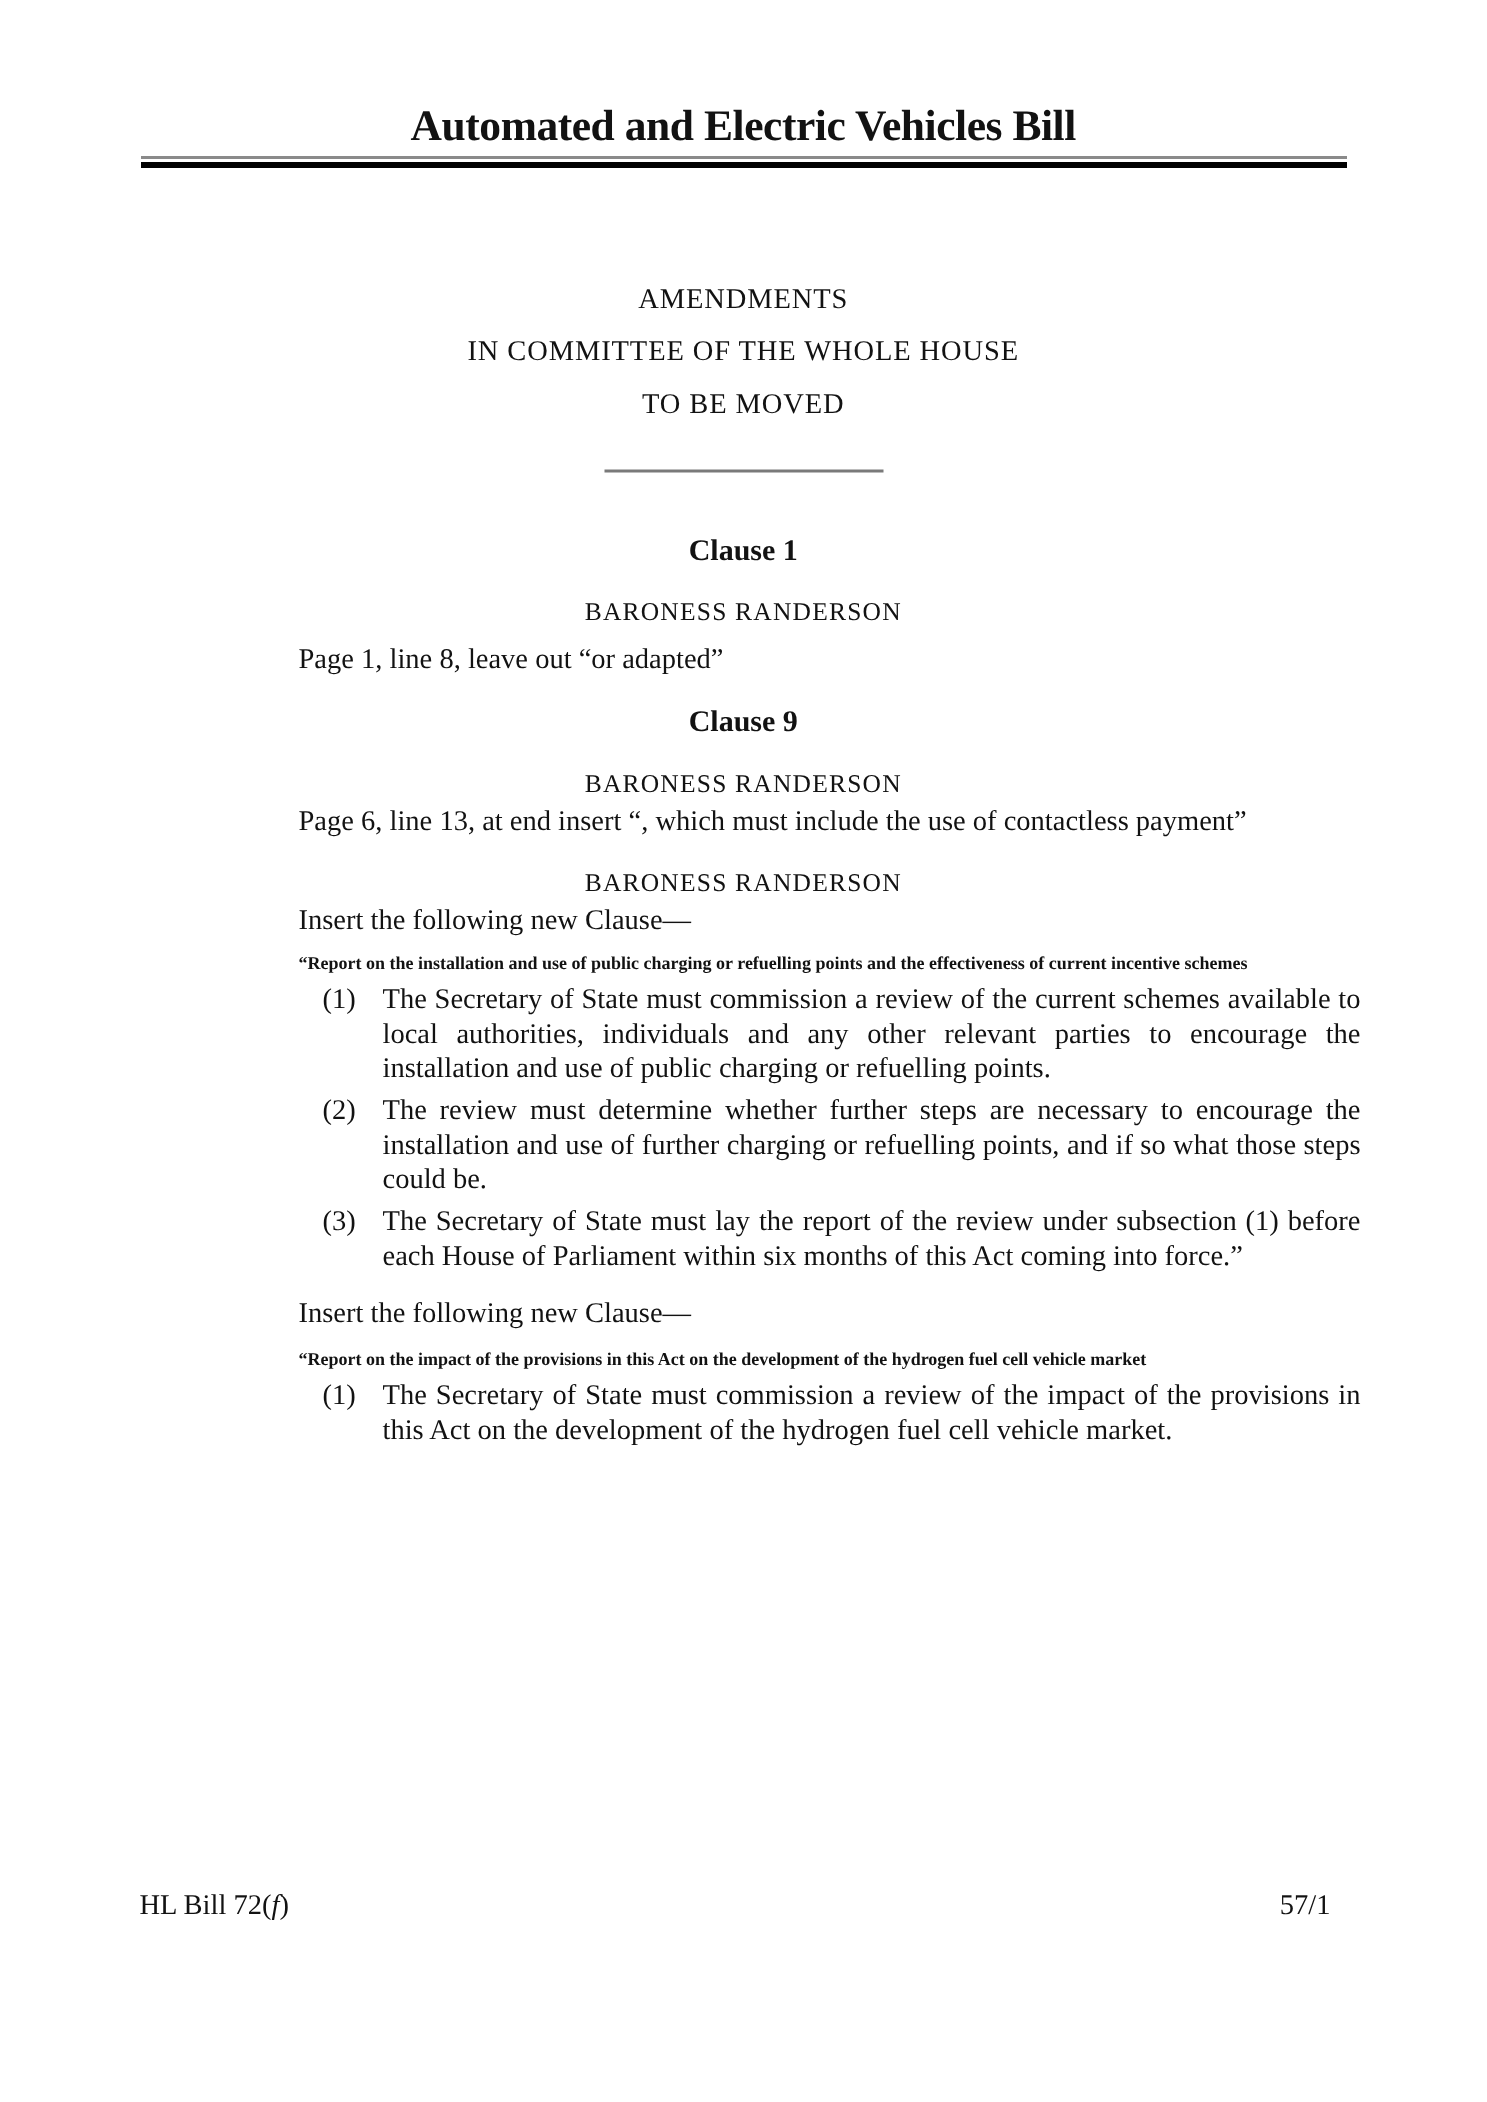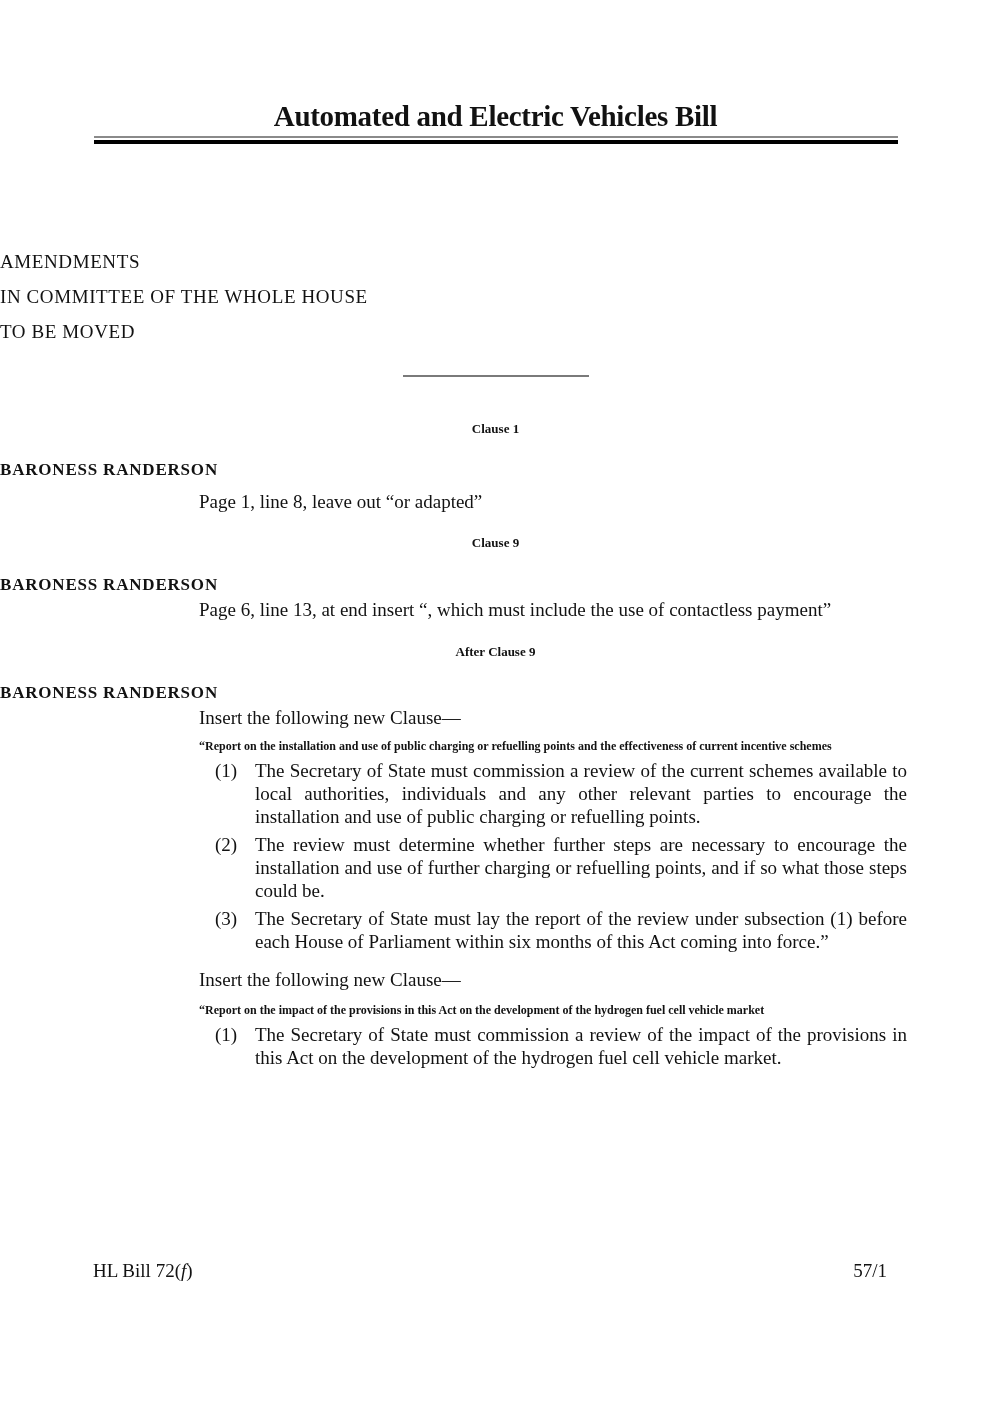--- a/index.html
+++ b/index.html
@@ -4,61 +4,60 @@
 <style>
   html, body { margin: 0; padding: 0; background: #ffffff; }
   .page {
     position: relative;
     width: 991px;
     height: 1401px;
     background: #ffffff;
     color: #121212;
     font-family: "Liberation Serif", "DejaVu Serif", serif;
     box-sizing: border-box;
-    padding-top: 96px;
+    padding-top: 64px;
     overflow: hidden;
   }
   .doc-title {
     text-align: center;
     font-size: 29px;
     font-weight: 700;
     line-height: 40px;
     letter-spacing: -0.3px;
   }
   .title-rule {
     margin: 0 93px 0 94px;
     height: 2px;
     border-top: 2px solid #8a8a8a;
     border-bottom: 4px solid #000000;
   }
   .amend-header {
-    margin-top: 100px;
-    text-align: left;
+    margin-top: 70px;
+    text-align: center;
     font-size: 19px;
     line-height: 35px;
     letter-spacing: 0.6px;
   }
   .mid-rule {
     width: 186px;
     height: 2px;
     background: #7a7a7a;
     margin: 26px auto 0 auto;
   }
   .clause-heading {
     text-align: center;
-    font-size: 13px;
+    font-size: 20px;
     font-weight: 700;
     line-height: 24px;
   }
   .mover {
-    text-align: left;
+    text-align: center;
     font-size: 17px;
     line-height: 24px;
     letter-spacing: 0.8px;
-    font-weight: bold;
   }
   .amendment-line, .instruction {
     margin-left: 199px;
     font-size: 19px;
     line-height: 24px;
   }
   .new-clause-title {
     margin-left: 199px;
     width: 700px;
     font-size: 12px;
@@ -120,21 +119,20 @@
   <div class="mid-rule"></div>
 
   <div class="clause-heading mt-heading1">Clause 1</div>
   <div class="mover mt-17">BARONESS RANDERSON</div>
   <div class="amendment-line mt-8">Page 1, line 8, leave out “or adapted”</div>
 
   <div class="clause-heading mt-17">Clause 9</div>
   <div class="mover mt-18">BARONESS RANDERSON</div>
   <div class="amendment-line mt-7">Page 6, line 13, at end insert “, which must include the use of contactless payment”</div>
 
-  <div class="clause-heading mt-18">After Clause 9</div>
   <div class="mover mt-17">BARONESS RANDERSON</div>
   <div class="instruction mt-7">Insert the following new Clause—</div>
   <div class="new-clause-title mt-4">“Report on the installation and use of public charging or refuelling points and the effectiveness of current incentive schemes</div>
 
   <div class="subsection mt-7">
     <div class="sub-num">(1)</div>
     <div class="sub-body">The Secretary of State must commission a review of the current schemes available to local authorities, individuals and any other relevant parties to encourage the installation and use of public charging or refuelling points.</div>
   </div>
   <div class="subsection mt-5">
     <div class="sub-num">(2)</div>

